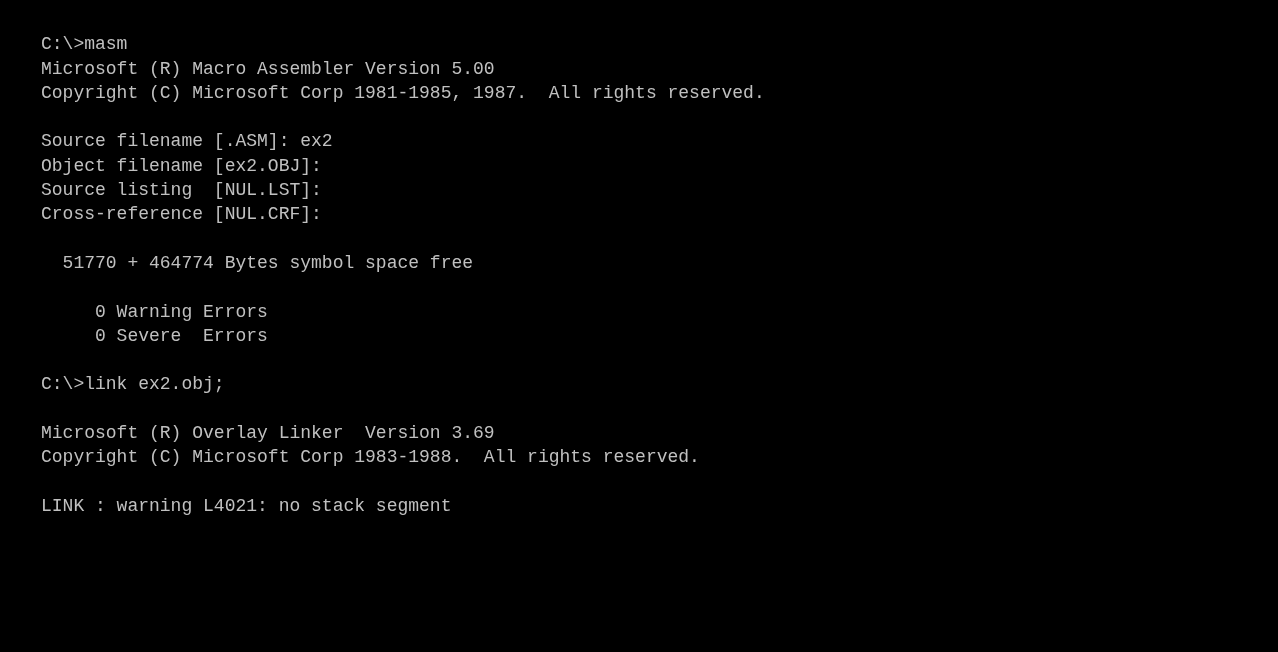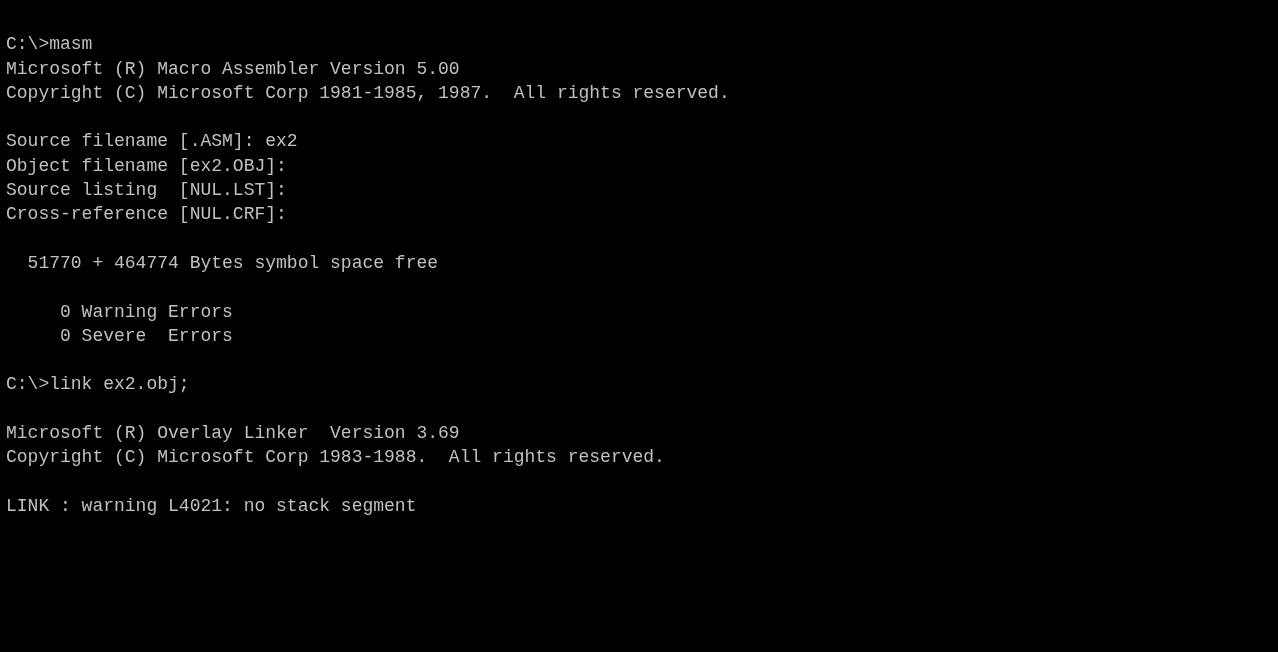--- a/index.html
+++ b/index.html
@@ -19,20 +19,21 @@
       overflow: hidden;
       padding: 8px 6px;
     }
 
     .terminal {
       white-space: pre;
     }
 
     .line {
       display: block;
+      margin-left: 35px;
     }
 
     .blank {
       display: block;
       height: 1.35em;
     }
   </style>
 </head>
 <body>
 

